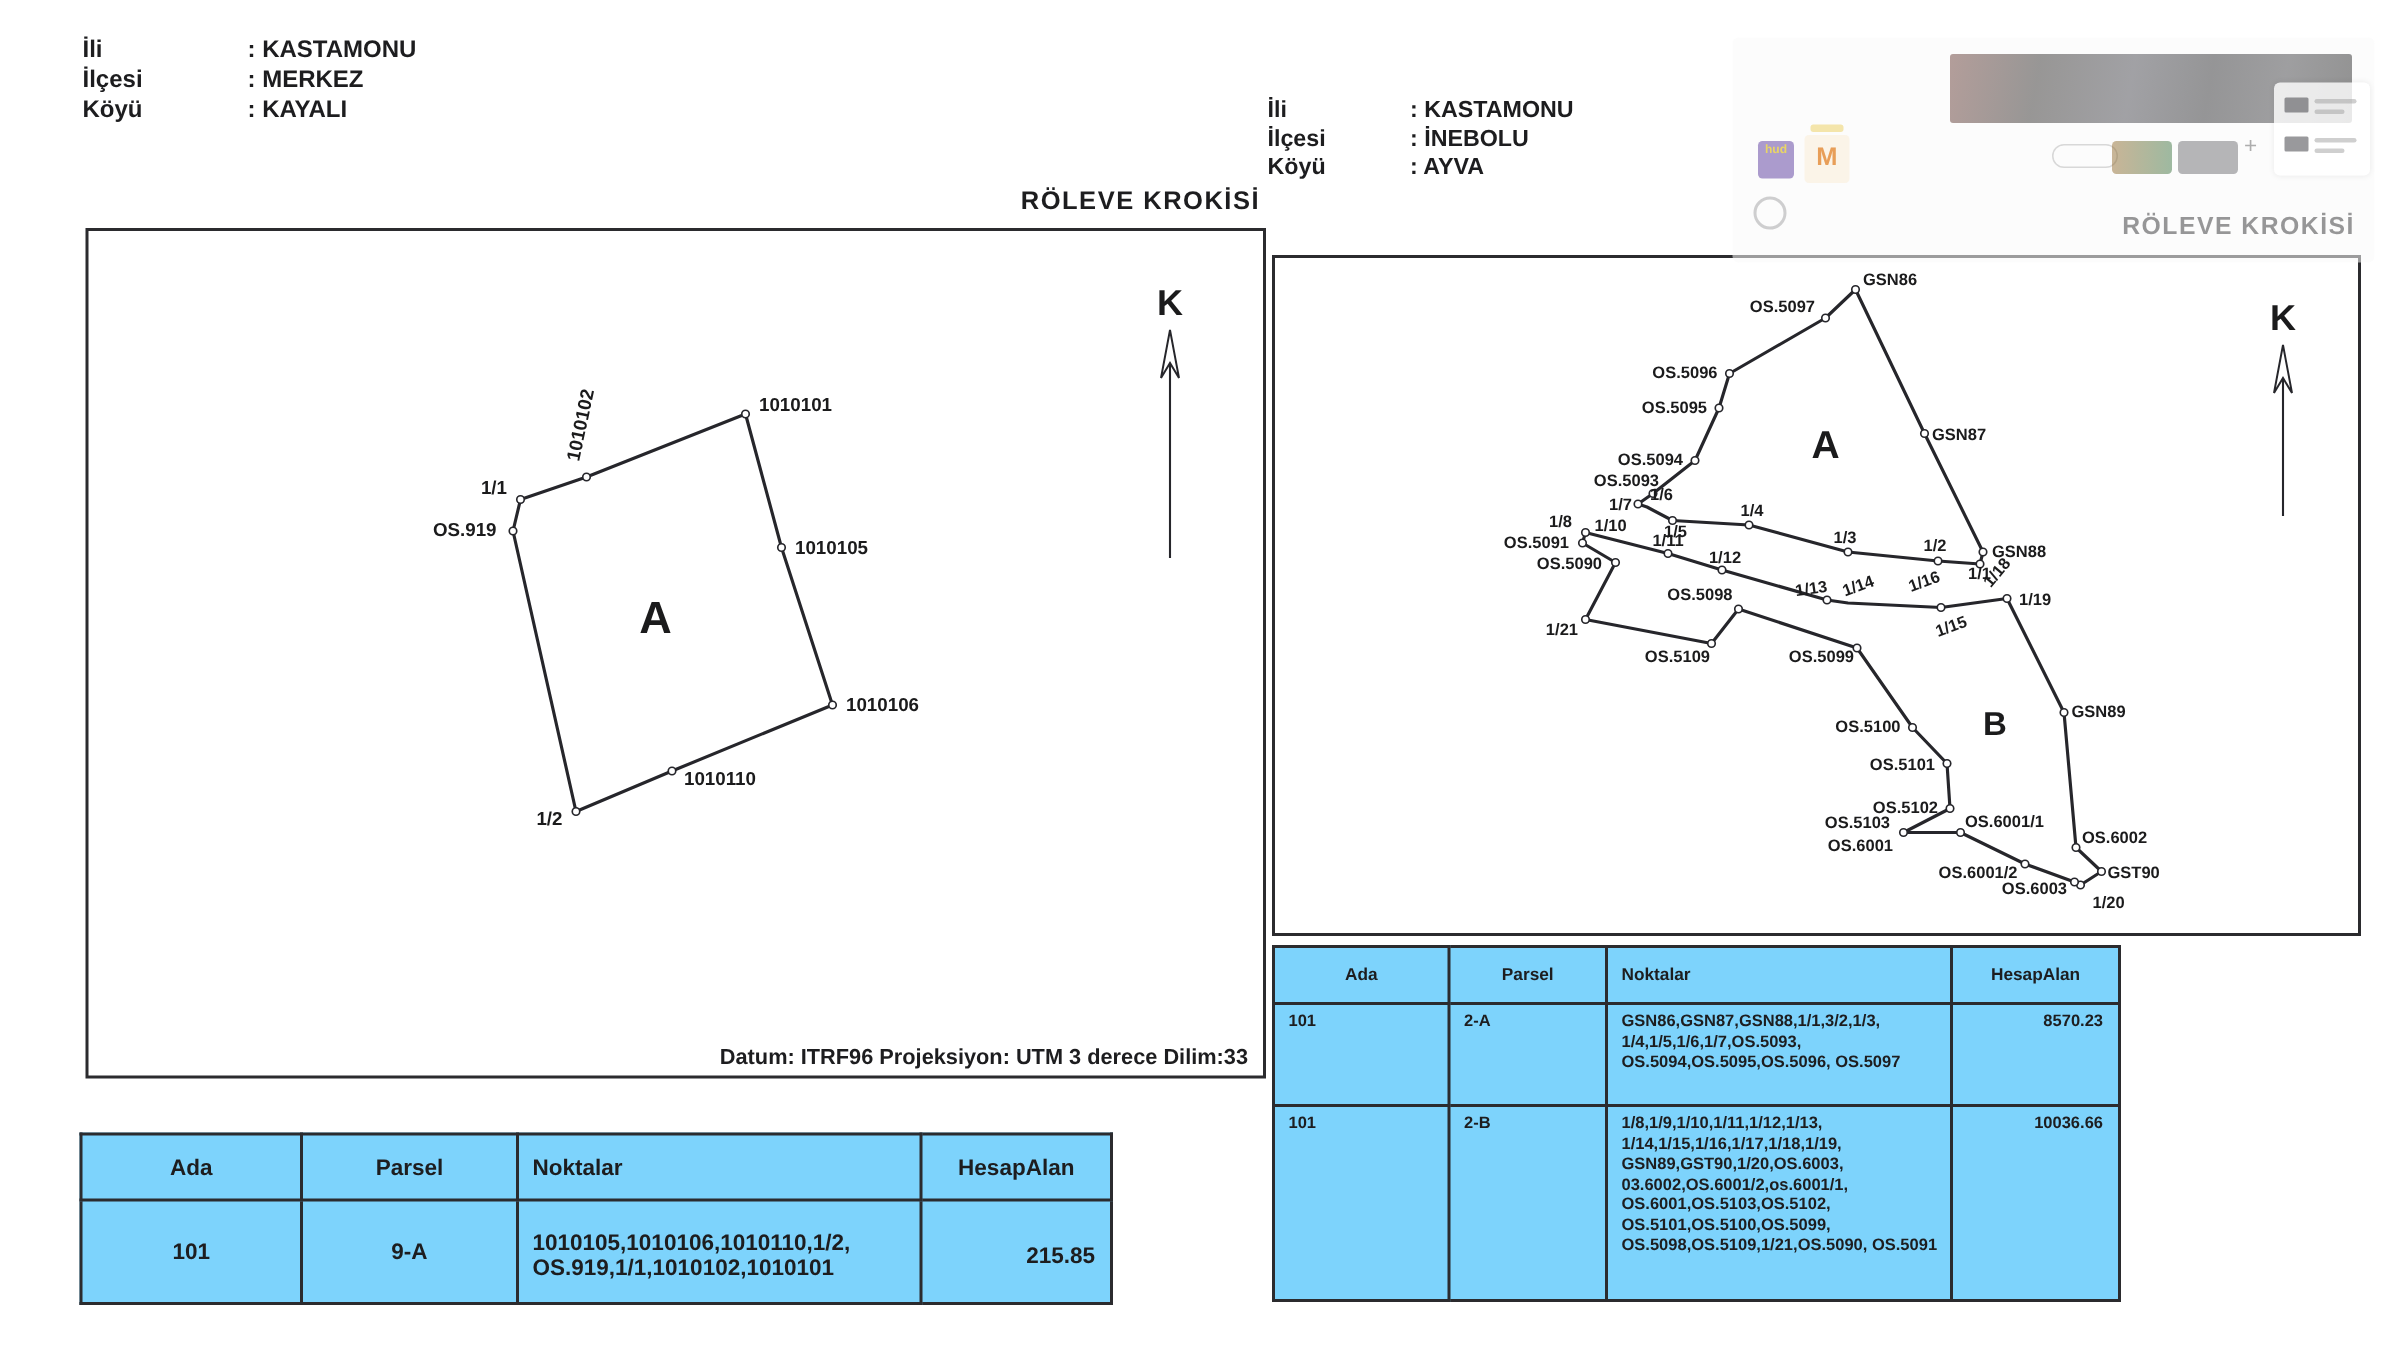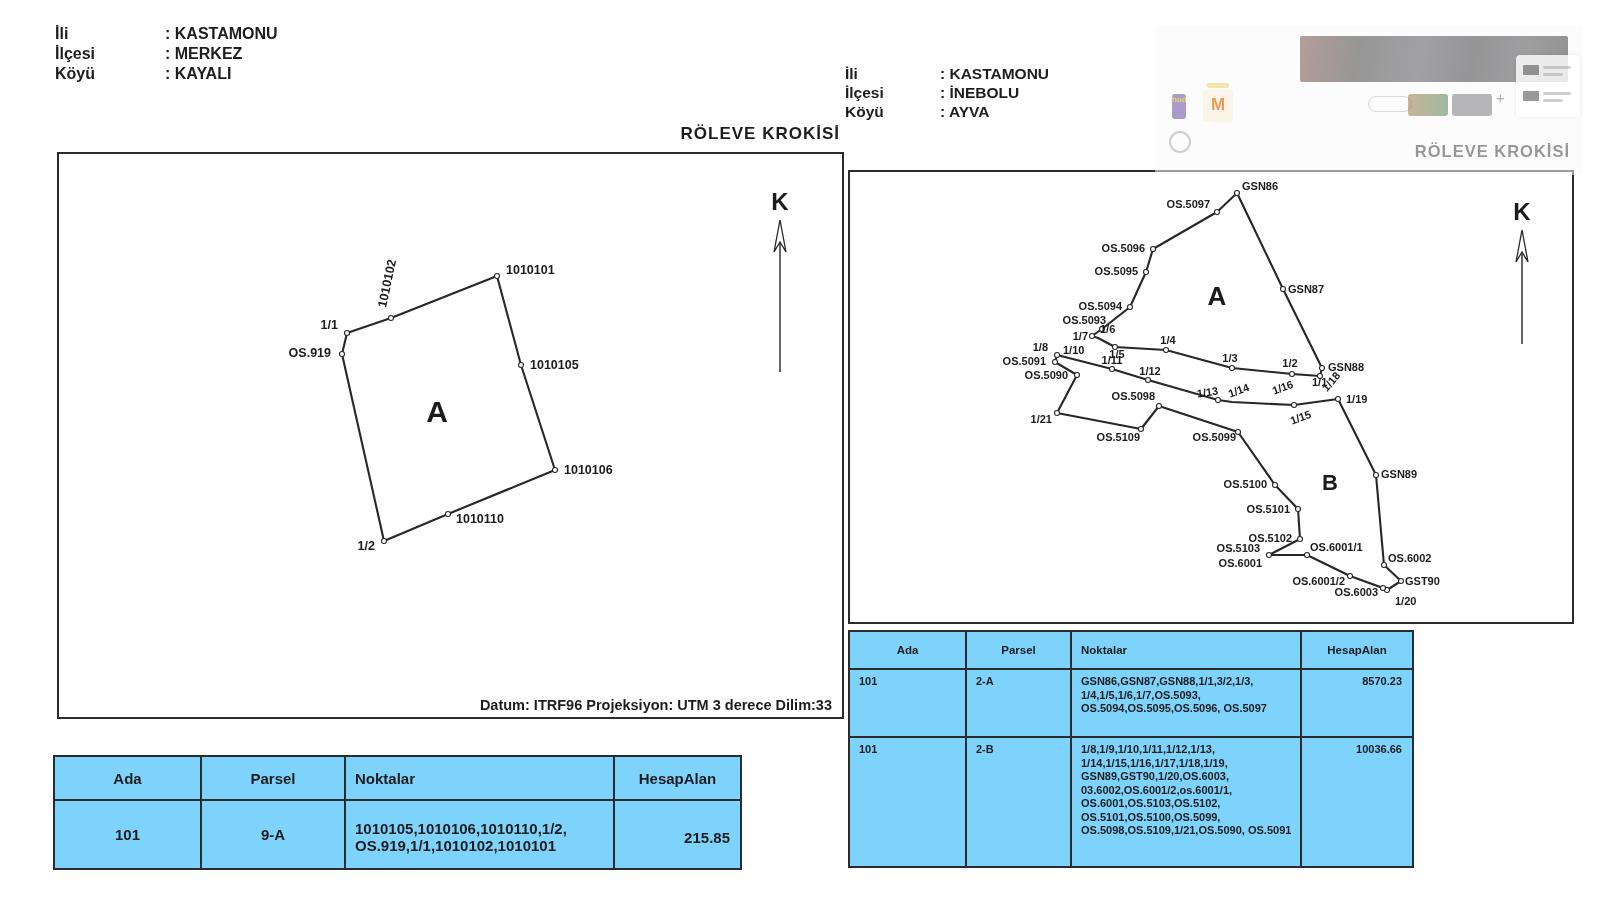--- a/index.html
+++ b/index.html
@@ -41,21 +41,21 @@
   
   .ghost{position:absolute;left:1155px;top:25px;width:428px;height:150px;z-index:10;
          background:rgba(250,250,250,0.55);border-radius:4px;}
   .ghost *{position:absolute;}
   .g-photo{left:145px;top:11px;width:268px;height:46px;opacity:.45;border-radius:2px;
            background:linear-gradient(100deg,#5a2a22 0%,#1d1a18 22%,#32323a 45%,#17171a 64%,#2c2c30 82%,#111 100%);}
   .g-card-white{left:361px;top:30px;width:64px;height:62px;background:rgba(255,255,255,.8);
            border-radius:4px;box-shadow:0 0 4px rgba(0,0,0,.08);}
   .g-thumb{width:16px;height:10px;background:rgba(70,70,75,.55);border-radius:1px;}
   .g-line{height:3px;background:rgba(160,160,160,.5);border-radius:2px;}
-  .g-hud{left:17px;top:69px;width:14px;height:25px;background:rgba(104,74,166,.55);border-radius:3px;
+  .g-hud{left:17px;top:69px;width:24px;height:25px;background:rgba(104,74,166,.55);border-radius:3px;
          color:rgba(240,220,90,.9);font-size:8px;font-weight:700;text-align:center;line-height:12px;}
   .g-m{left:48px;top:65px;width:30px;height:32px;background:rgba(250,240,221,.65);border-radius:3px;
        color:rgba(225,130,40,.75);font-size:17px;font-weight:700;text-align:center;line-height:30px;}
   .g-ybar{left:52px;top:58px;width:22px;height:5px;background:rgba(235,205,90,.5);border-radius:2px;}
   .g-pill{left:213px;top:71px;width:42px;height:14px;border:1px solid rgba(150,150,150,.35);border-radius:8px;}
   .g-green{left:253px;top:69px;width:40px;height:22px;border-radius:3px;
            background:linear-gradient(90deg,rgba(150,110,50,.5),rgba(80,130,85,.55));}
   .g-dark{left:297px;top:69px;width:40px;height:22px;border-radius:3px;background:rgba(95,95,100,.45);}
   .g-plus{left:341px;top:64px;font-size:15px;color:rgba(120,120,120,.6);}
   .g-text{left:38px;top:103px;font-size:23px;font-weight:700;color:rgba(140,140,142,.58);

